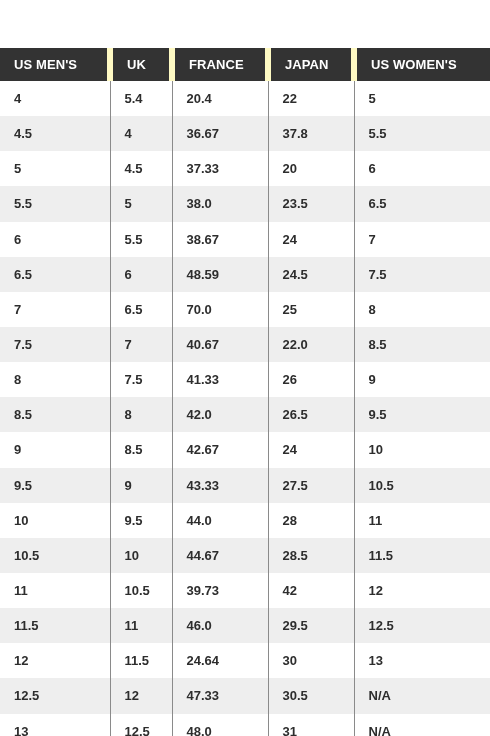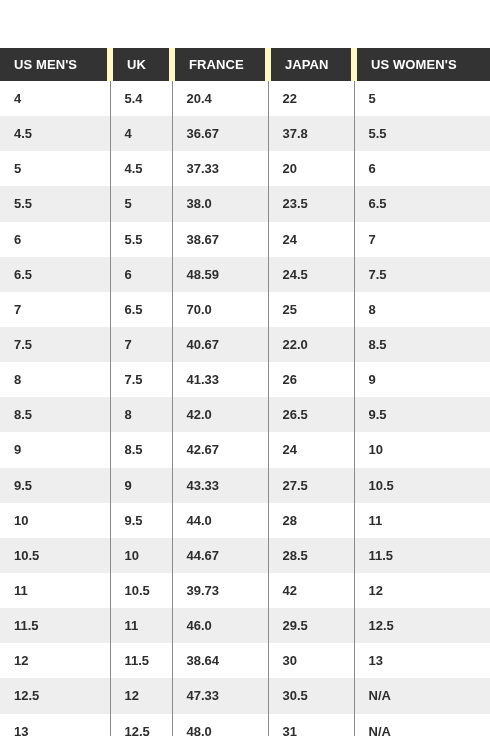--- a/index.html
+++ b/index.html
@@ -201,21 +201,21 @@
       <tr class="row-even">
         <td>11.5</td>
         <td>11</td>
         <td>46.0</td>
         <td>29.5</td>
         <td>12.5</td>
       </tr>
       <tr class="row-odd">
         <td>12</td>
         <td>11.5</td>
-        <td>38.64</td>
+        <td>24.64</td>
         <td>30</td>
         <td>13</td>
       </tr>
       <tr class="row-even">
         <td>12.5</td>
         <td>12</td>
         <td>47.33</td>
         <td>30.5</td>
         <td>N/A</td>
       </tr>

